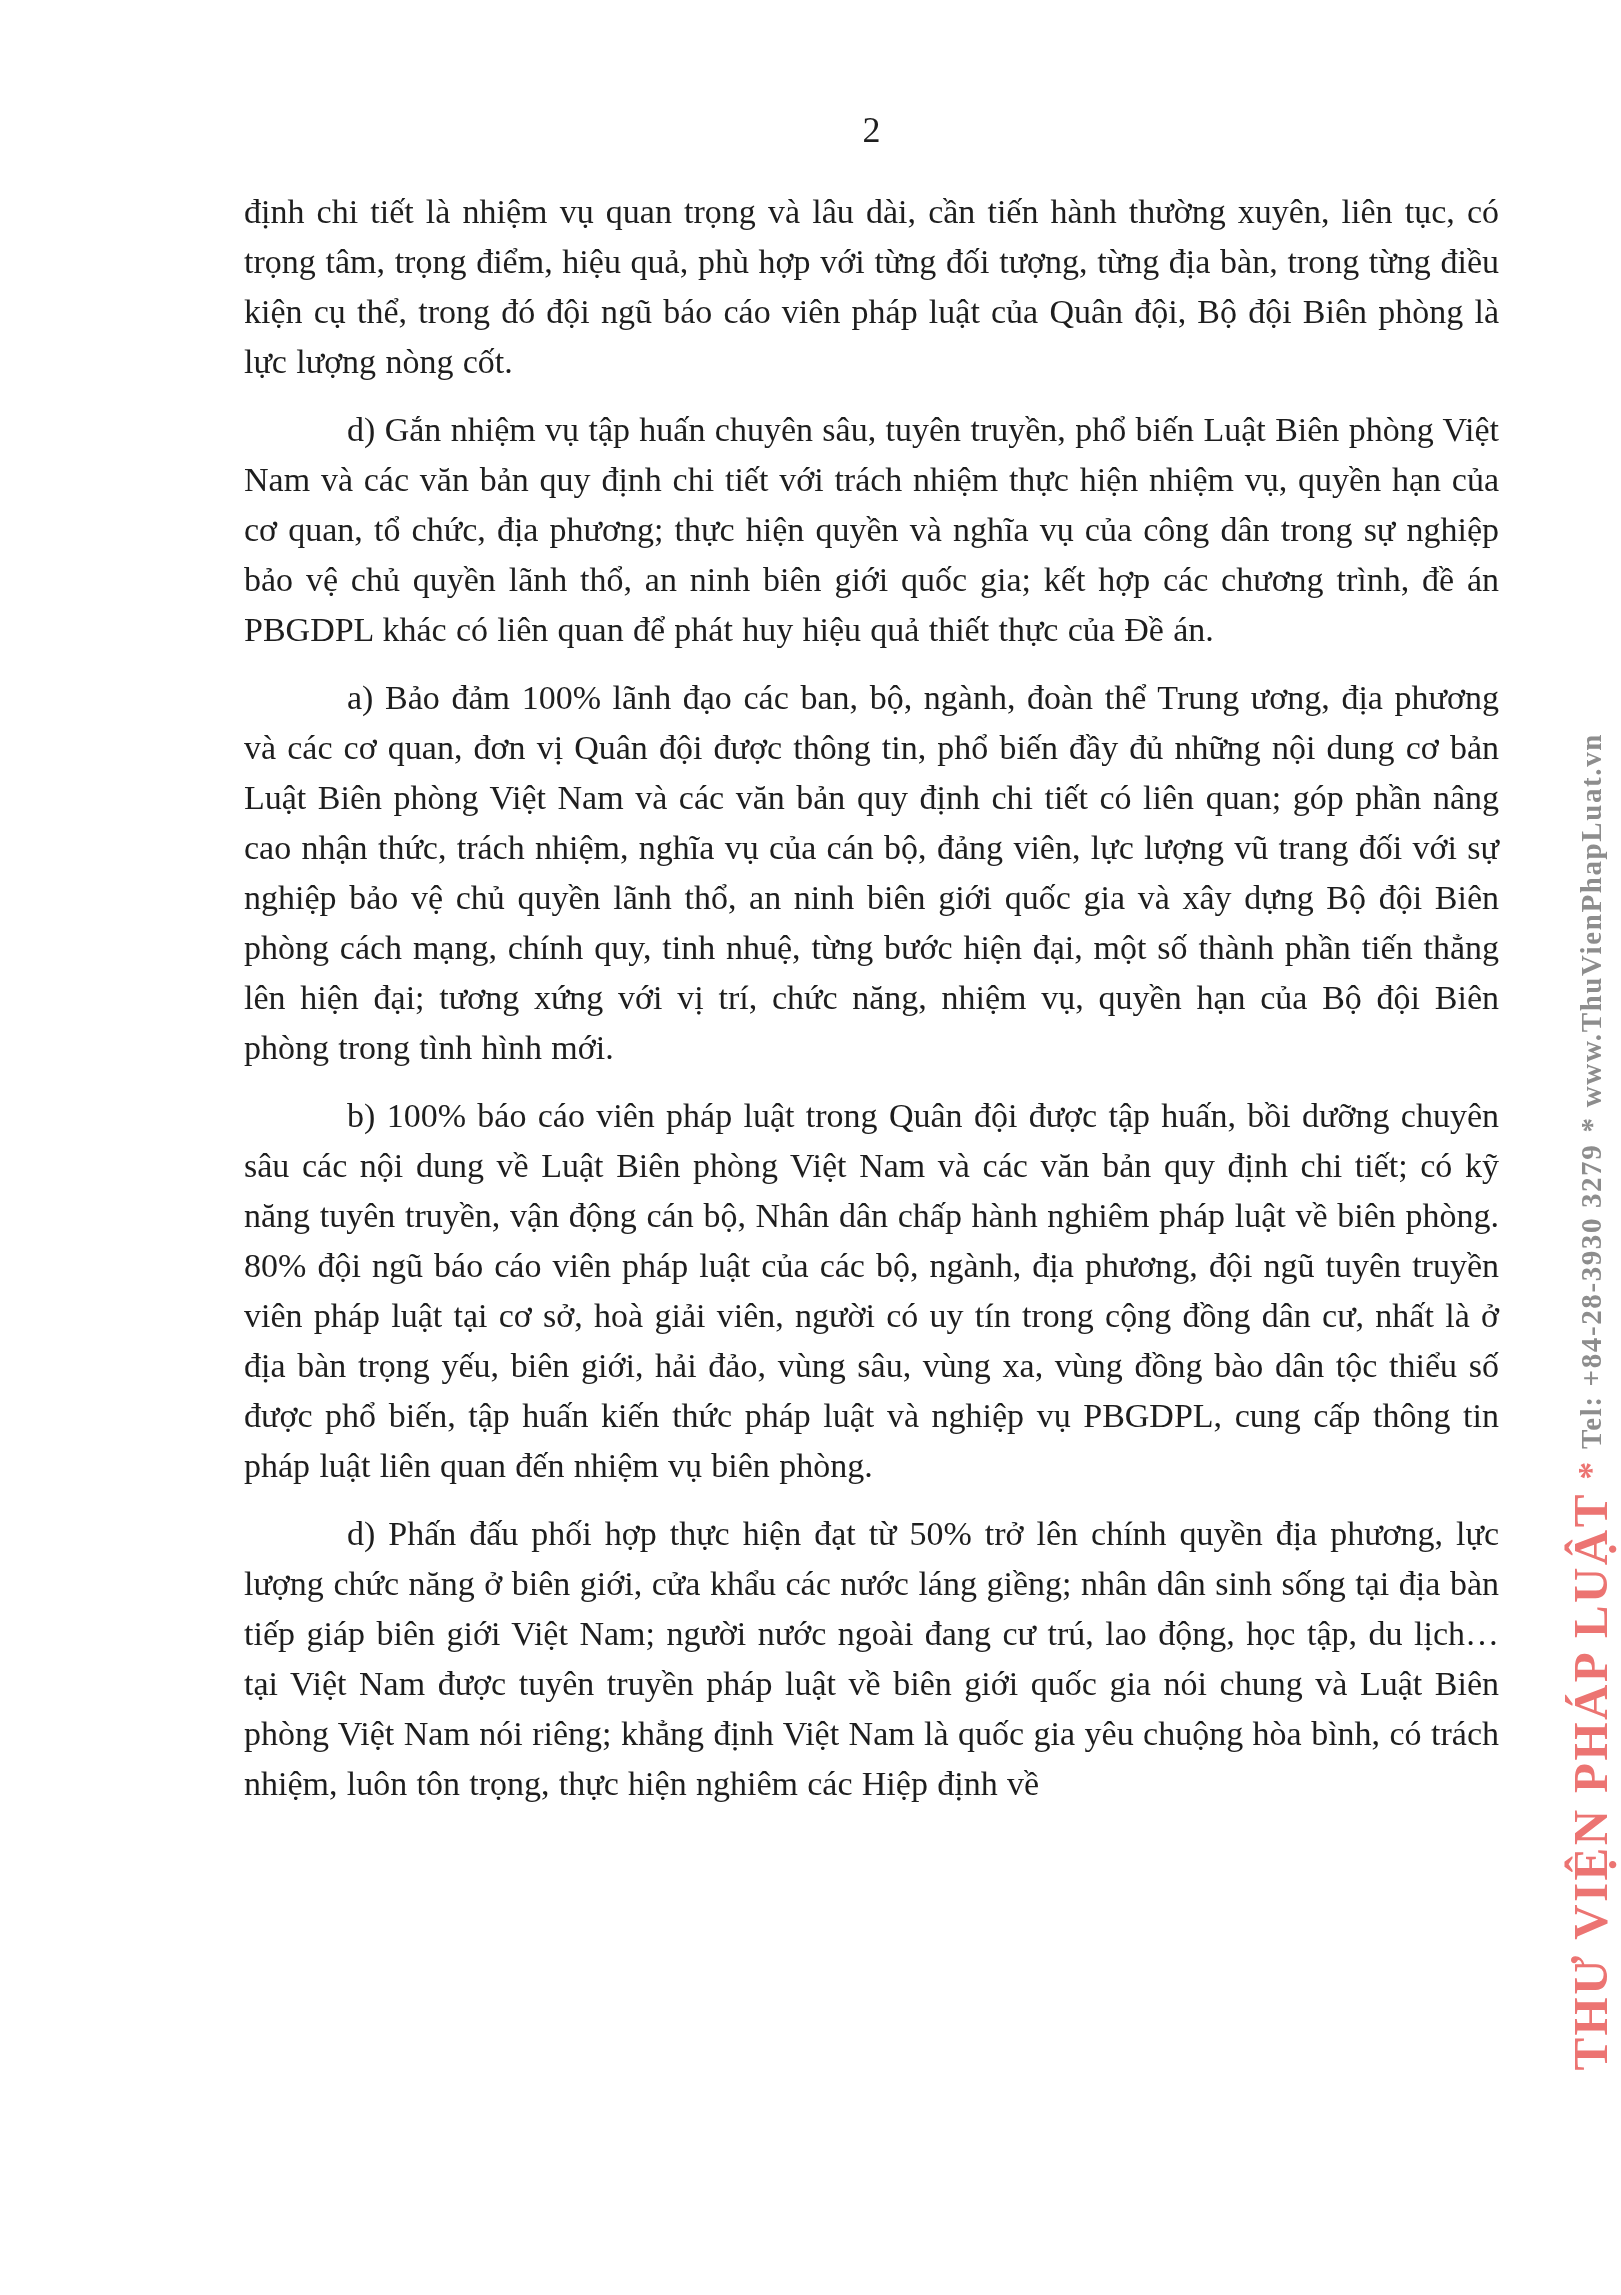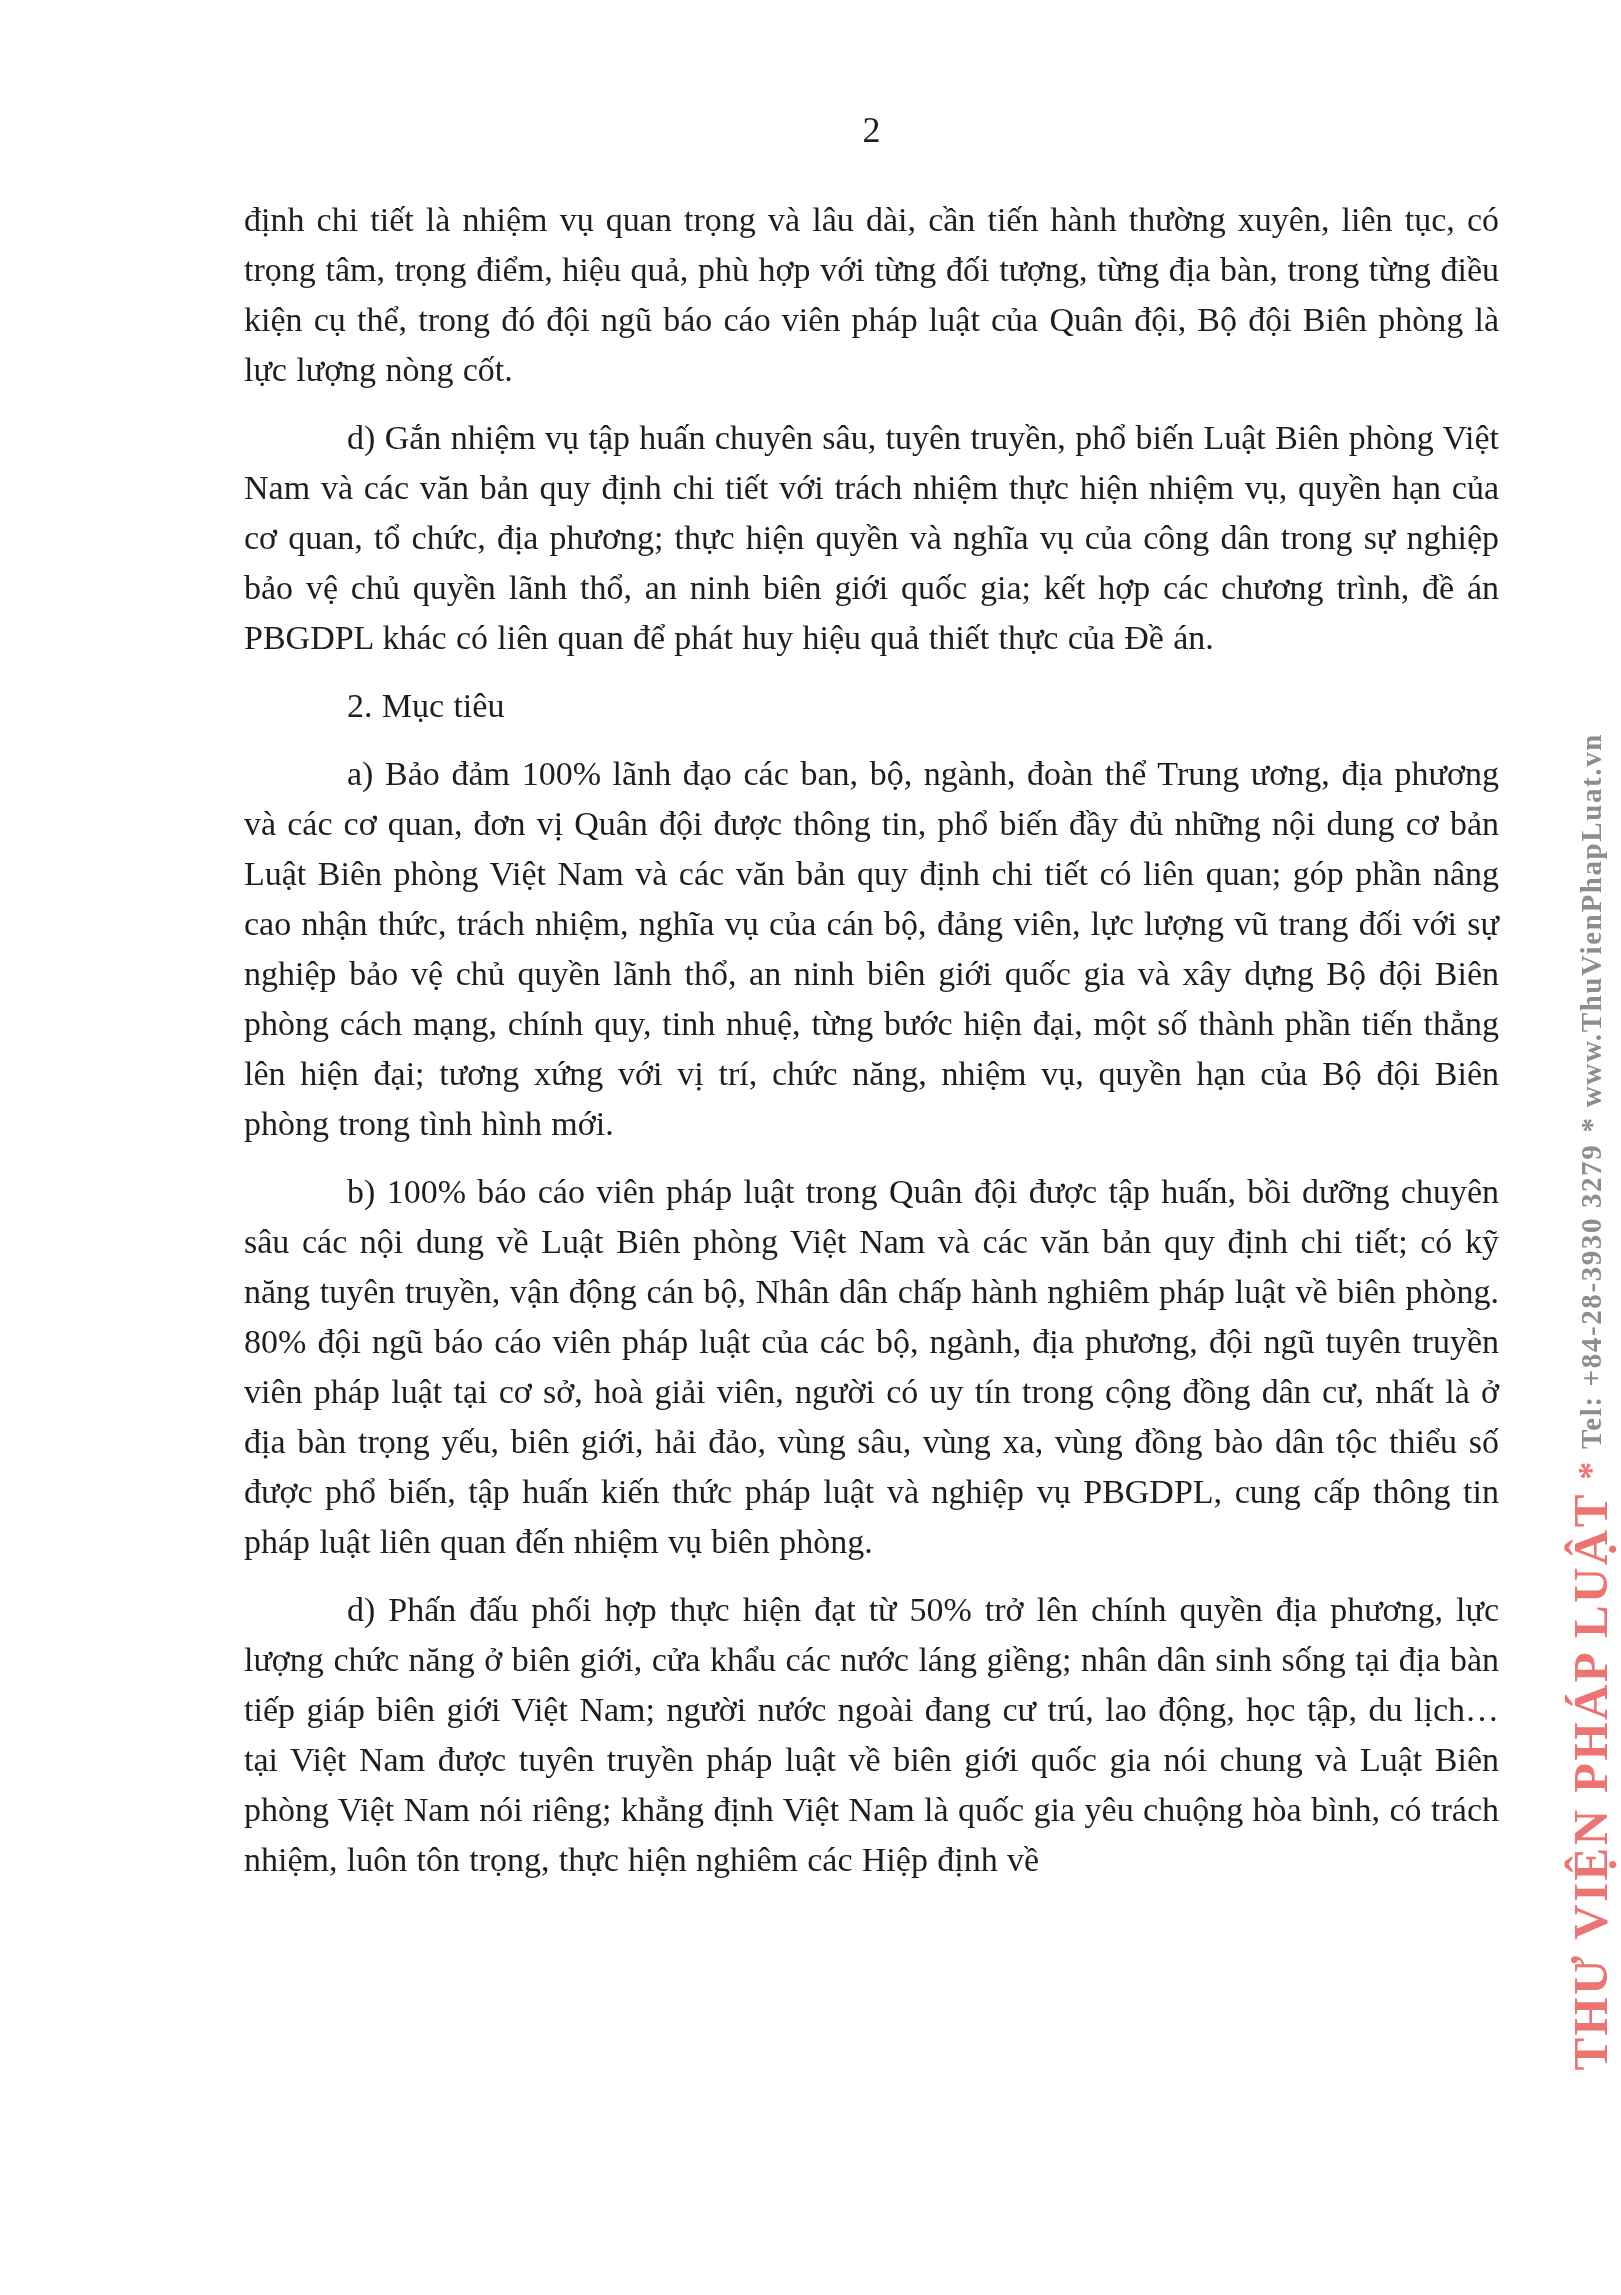--- a/index.html
+++ b/index.html
@@ -33,21 +33,21 @@
     position: absolute;
     top: 187px;
     left: 244px;
     width: 1255px;
   }
   .para {
     font-size: 34px;
     line-height: 50px;
     text-align: justify;
     text-indent: 103px;
-    margin: 8px 0 18px 0;
+    margin: 0 0 18px 0;
     word-spacing: 0.8px;
   }
   .para.first {
     text-indent: 0;
   }
   .watermark {
     position: absolute;
     right: 6.3px;
     bottom: 225px;
     writing-mode: vertical-rl;
@@ -81,21 +81,20 @@
 </head>
 <body>
 
 <div class="page">
 
   <div class="page-number">2</div>
 
   <div class="content">
     <p class="para first">định chi tiết là nhiệm vụ quan trọng và lâu dài, cần tiến hành thường xuyên, liên tục, có trọng tâm, trọng điểm, hiệu quả, phù hợp với từng đối tượng, từng địa bàn, trong từng điều kiện cụ thể, trong đó đội ngũ báo cáo viên pháp luật của Quân đội, Bộ đội Biên phòng là lực lượng nòng cốt.</p>
     <p class="para">d) Gắn nhiệm vụ tập huấn chuyên sâu, tuyên truyền, phổ biến Luật Biên phòng Việt Nam và các văn bản quy định chi tiết với trách nhiệm thực hiện nhiệm vụ, quyền hạn của cơ quan, tổ chức, địa phương; thực hiện quyền và nghĩa vụ của công dân trong sự nghiệp bảo vệ chủ quyền lãnh thổ, an ninh biên giới quốc gia; kết hợp các chương trình, đề án PBGDPL khác có liên quan để phát huy hiệu quả thiết thực của Đề án.</p>
-    <p class="para">2. Mục tiêu</p>
     <p class="para">a) Bảo đảm 100% lãnh đạo các ban, bộ, ngành, đoàn thể Trung ương, địa phương và các cơ quan, đơn vị Quân đội được thông tin, phổ biến đầy đủ những nội dung cơ bản Luật Biên phòng Việt Nam và các văn bản quy định chi tiết có liên quan; góp phần nâng cao nhận thức, trách nhiệm, nghĩa vụ của cán bộ, đảng viên, lực lượng vũ trang đối với sự nghiệp bảo vệ chủ quyền lãnh thổ, an ninh biên giới quốc gia và xây dựng Bộ đội Biên phòng cách mạng, chính quy, tinh nhuệ, từng bước hiện đại, một số thành phần tiến thẳng lên hiện đại; tương xứng với vị trí, chức năng, nhiệm vụ, quyền hạn của Bộ đội Biên phòng trong tình hình mới.</p>
     <p class="para">b) 100% báo cáo viên pháp luật trong Quân đội được tập huấn, bồi dưỡng chuyên sâu các nội dung về Luật Biên phòng Việt Nam và các văn bản quy định chi tiết; có kỹ năng tuyên truyền, vận động cán bộ, Nhân dân chấp hành nghiêm pháp luật về biên phòng. 80% đội ngũ báo cáo viên pháp luật của các bộ, ngành, địa phương, đội ngũ tuyên truyền viên pháp luật tại cơ sở, hoà giải viên, người có uy tín trong cộng đồng dân cư, nhất là ở địa bàn trọng yếu, biên giới, hải đảo, vùng sâu, vùng xa, vùng đồng bào dân tộc thiểu số được phổ biến, tập huấn kiến thức pháp luật và nghiệp vụ PBGDPL, cung cấp thông tin pháp luật liên quan đến nhiệm vụ biên phòng.</p>
     <p class="para">d) Phấn đấu phối hợp thực hiện đạt từ 50% trở lên chính quyền địa phương, lực lượng chức năng ở biên giới, cửa khẩu các nước láng giềng; nhân dân sinh sống tại địa bàn tiếp giáp biên giới Việt Nam; người nước ngoài đang cư trú, lao động, học tập, du lịch… tại Việt Nam được tuyên truyền pháp luật về biên giới quốc gia nói chung và Luật Biên phòng Việt Nam nói riêng; khẳng định Việt Nam là quốc gia yêu chuộng hòa bình, có trách nhiệm, luôn tôn trọng, thực hiện nghiêm các Hiệp định về</p>
   </div>
 
   <div class="watermark">
     <span class="wm-brand">THƯ VIỆN PHÁP LUẬT</span><span class="wm-sep-red">*</span><span class="wm-contact">Tel: +84-28-3930 3279</span><span class="wm-sep-gray">*</span><span class="wm-site">www.ThuVienPhapLuat.vn</span>
   </div>
 
 </div>

